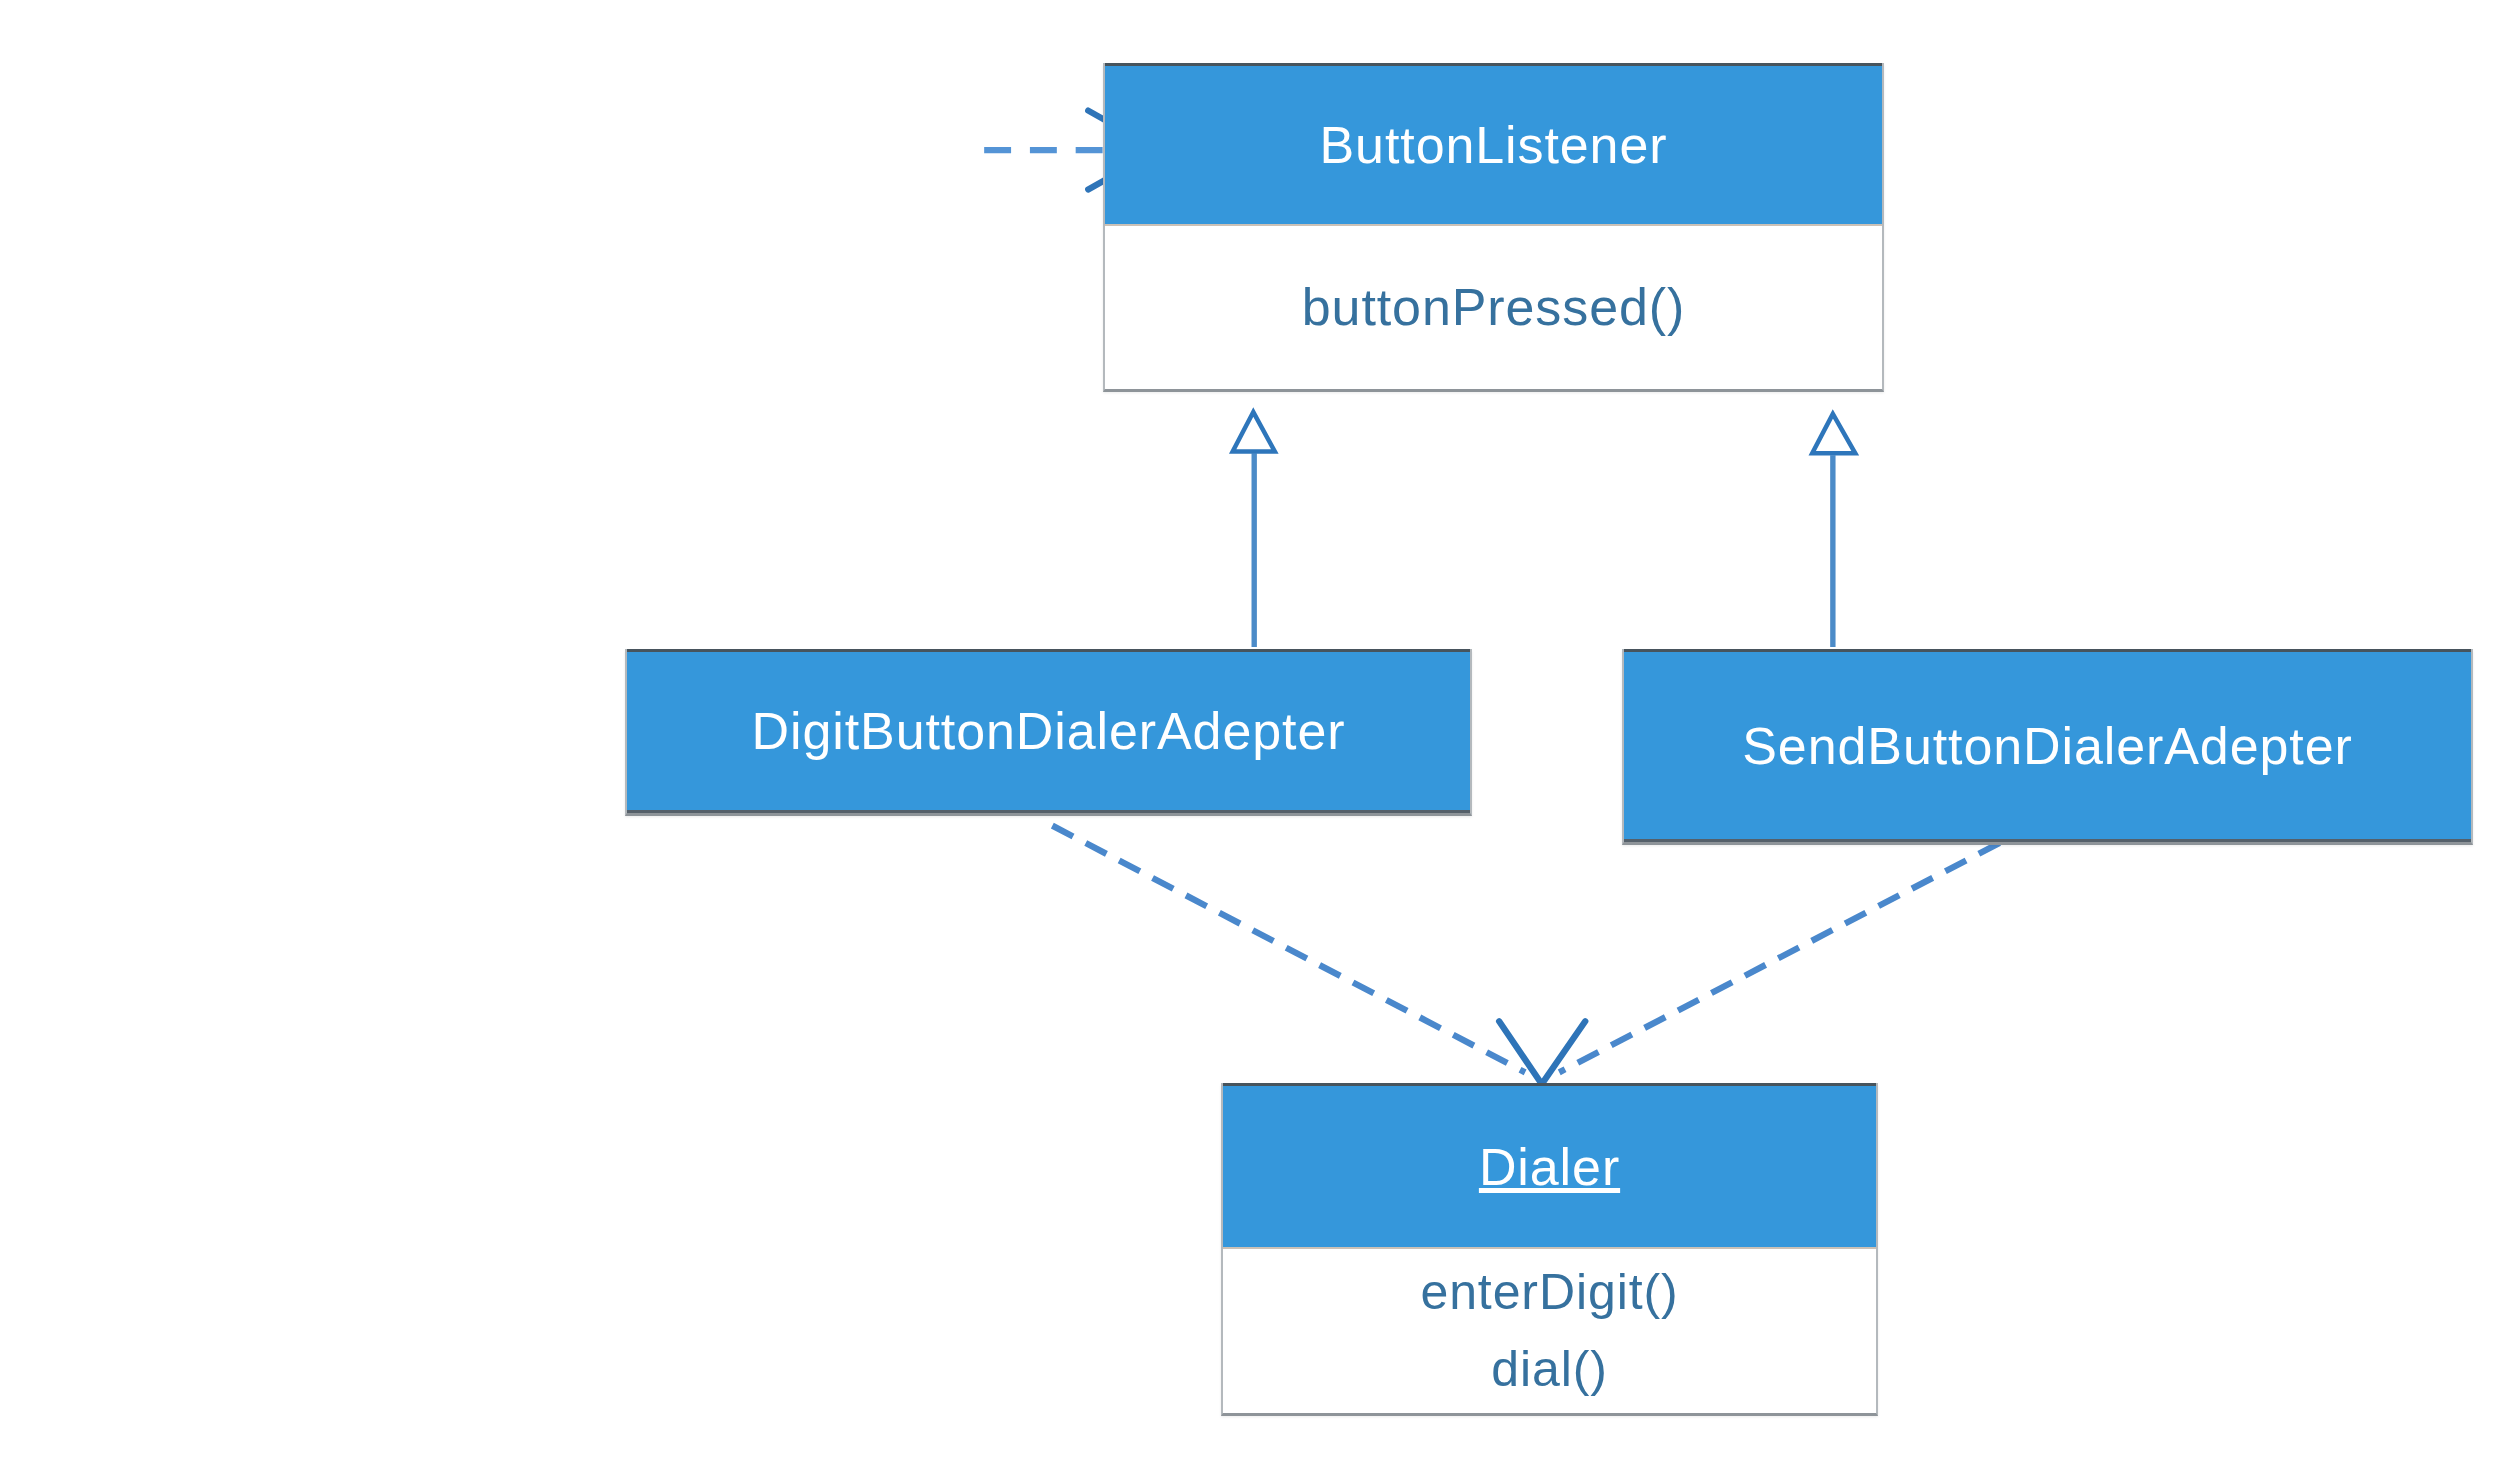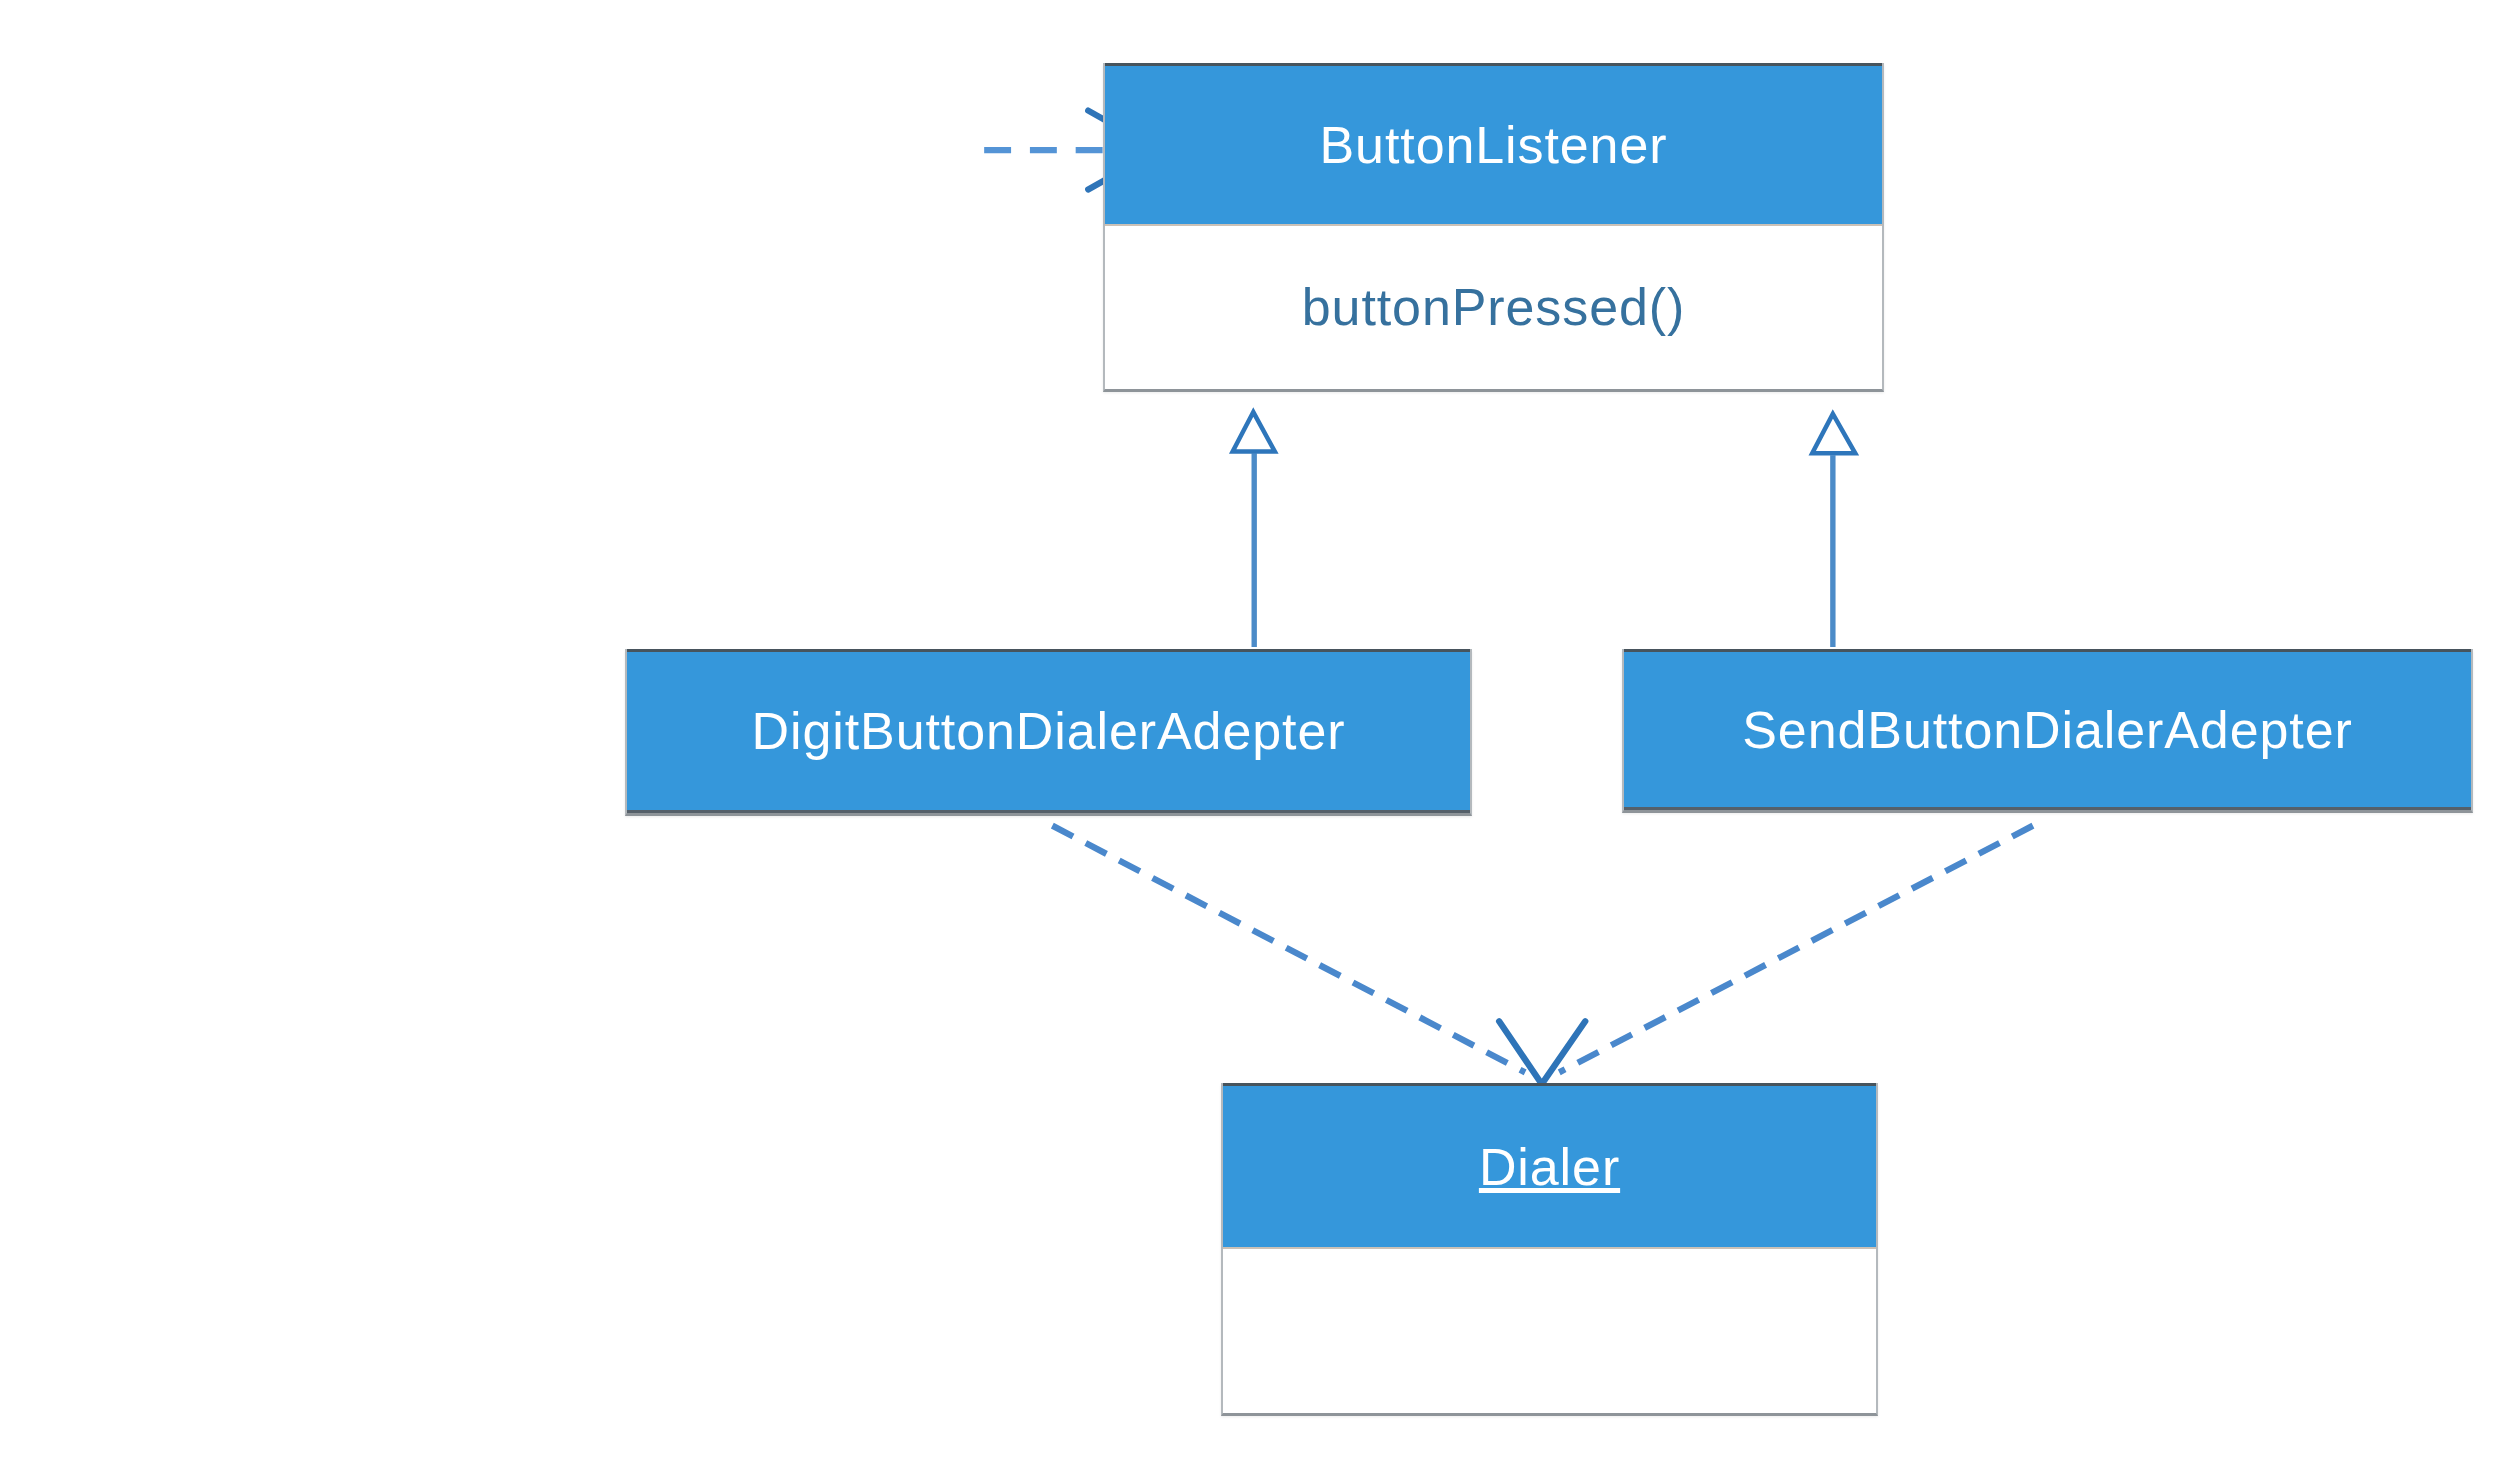--- a/index.html
+++ b/index.html
@@ -126,22 +126,26 @@
     <div class="class-header" style="height:163px;">ButtonListener</div>
     <div class="class-compartment" style="flex:1;">
       <div class="member-line">buttonPressed()</div>
     </div>
   </div>
 
   <div class="class-box header-only" style="left:625px; top:649px; width:847px; height:167px;">
     <div class="class-header">DigitButtonDialerAdepter</div>
   </div>
 
-  <div class="class-box header-only" style="left:1622px; top:649px; width:851px; height:164px;justify-content:flex-end;">
+  <div class="class-box header-only" style="left:1622px; top:649px; width:851px; height:196px;justify-content:flex-end;">
     <div class="class-header">SendButtonDialerAdepter</div>
   </div>
 
   <div class="class-box" style="left:1221px; top:1083px; width:657px; height:333px;">
     <div class="class-header" style="height:166px;text-decoration:underline;">Dialer</div>
+    <div class="class-compartment" style="flex:1; font-size:50px;">
+      <div class="member-line">enterDigit()</div>
+      <div class="member-line">dial()</div>
+    </div>
   </div>
 
 </div>
 
 
 </body></html>

